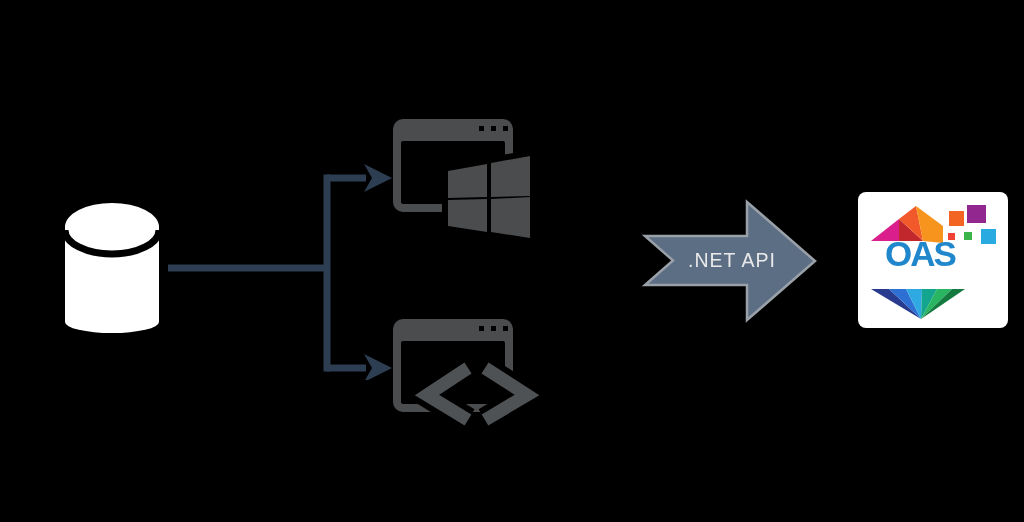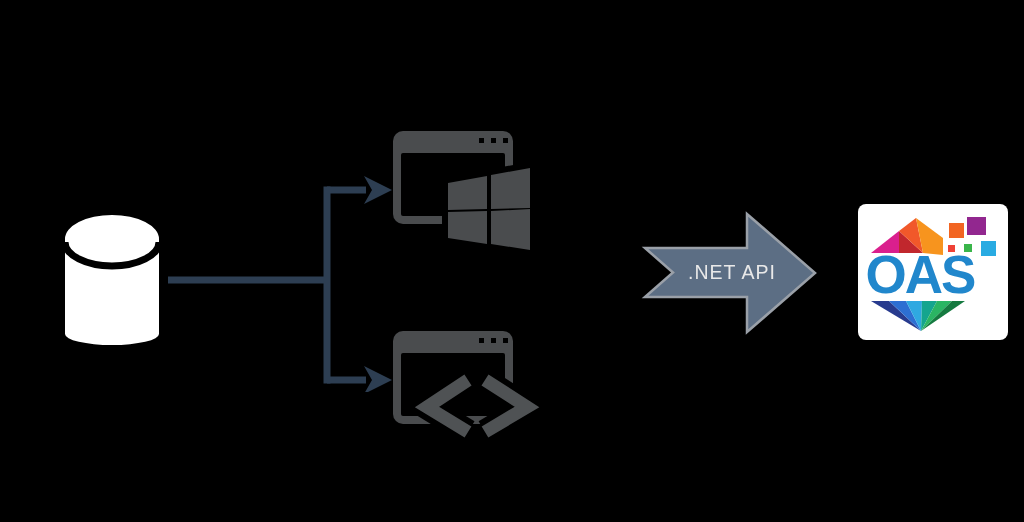--- a/index.html
+++ b/index.html
@@ -1,29 +1,29 @@
 <!DOCTYPE html>
 <html><head>
 <meta charset="utf-8">
 <style>
   html,body{margin:0;padding:0;background:#000;}
   body{width:1024px;height:522px;overflow:hidden;font-family:"Liberation Sans",sans-serif;}
-  .stage{position:relative;width:1024px;height:382px;background:#000;margin-top:12px;}
+  .stage{position:relative;width:1024px;height:382px;background:#000;}
   .abs{position:absolute;}
 
   
   .app-window{position:absolute;width:120px;height:93px;background:#4a4c4e;border-radius:10px;}
   .app-window .content{position:absolute;left:8px;right:8px;top:22px;bottom:8px;background:#000;border-radius:2px;}
   .app-window .dots{position:absolute;top:7px;right:5px;display:flex;gap:7px;}
   .app-window .dot{width:5px;height:5px;background:#000;}
 
   
   .oas-card{position:absolute;left:858px;top:192px;width:150px;height:136px;background:#fff;border-radius:8px;}
   .oas-text{position:absolute;left:4px;top:44px;width:116px;text-align:center;
-            font-size:53px;font-weight:bold;letter-spacing:-2px;color:#2187cc;line-height:1;}
+            font-size:35px;font-weight:bold;letter-spacing:-2px;color:#2187cc;line-height:1;}
 
   svg{display:block;}
   text{font-family:"Liberation Sans",sans-serif;}
 </style>
 </head>
 <body>
 
 <div class="stage">
 
   <svg class="abs" style="left:62px;top:200px;" width="100" height="140" viewBox="0 0 100 140">

